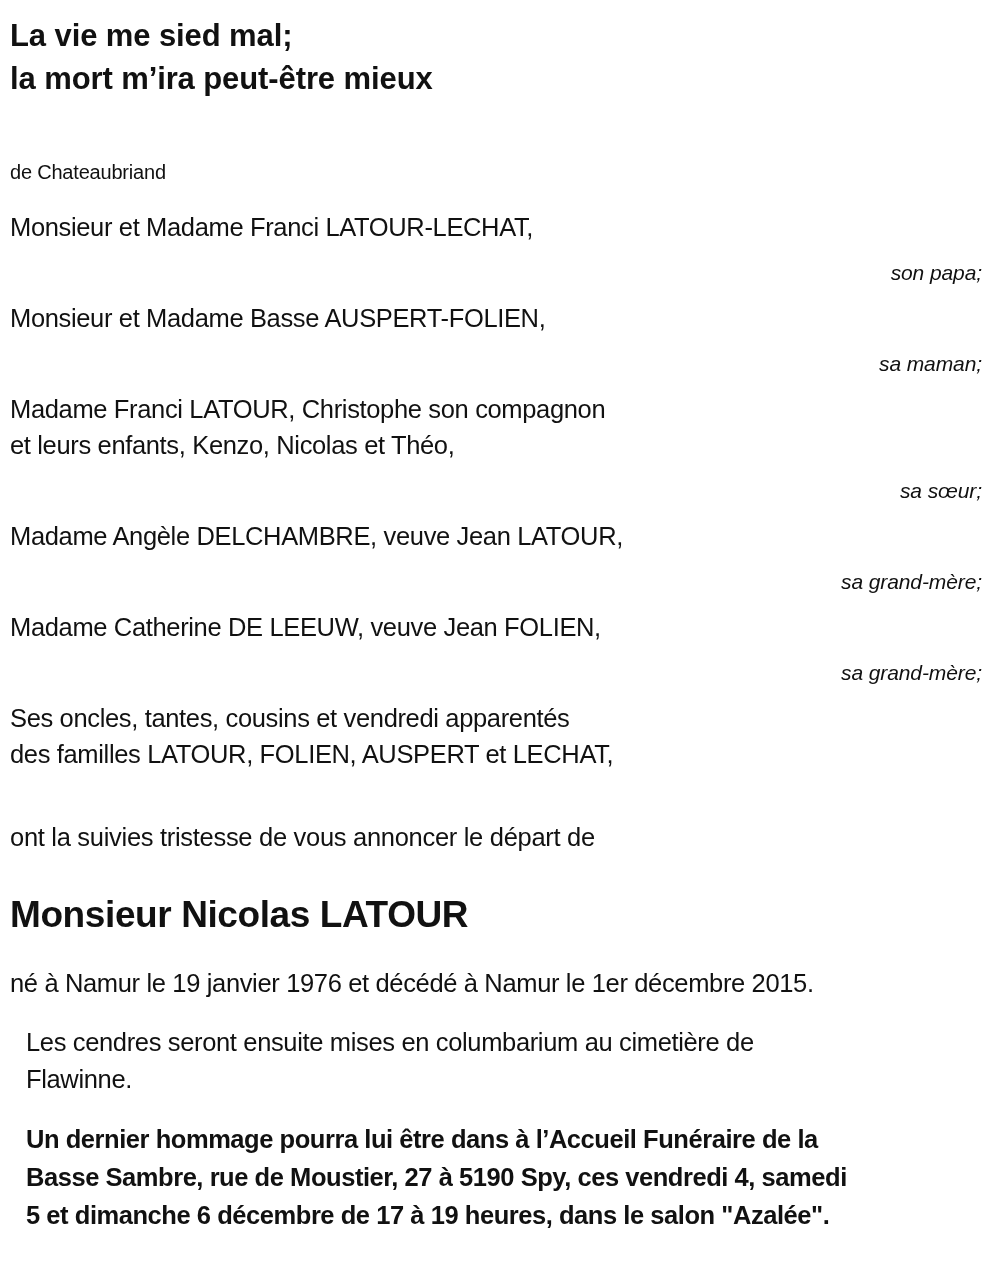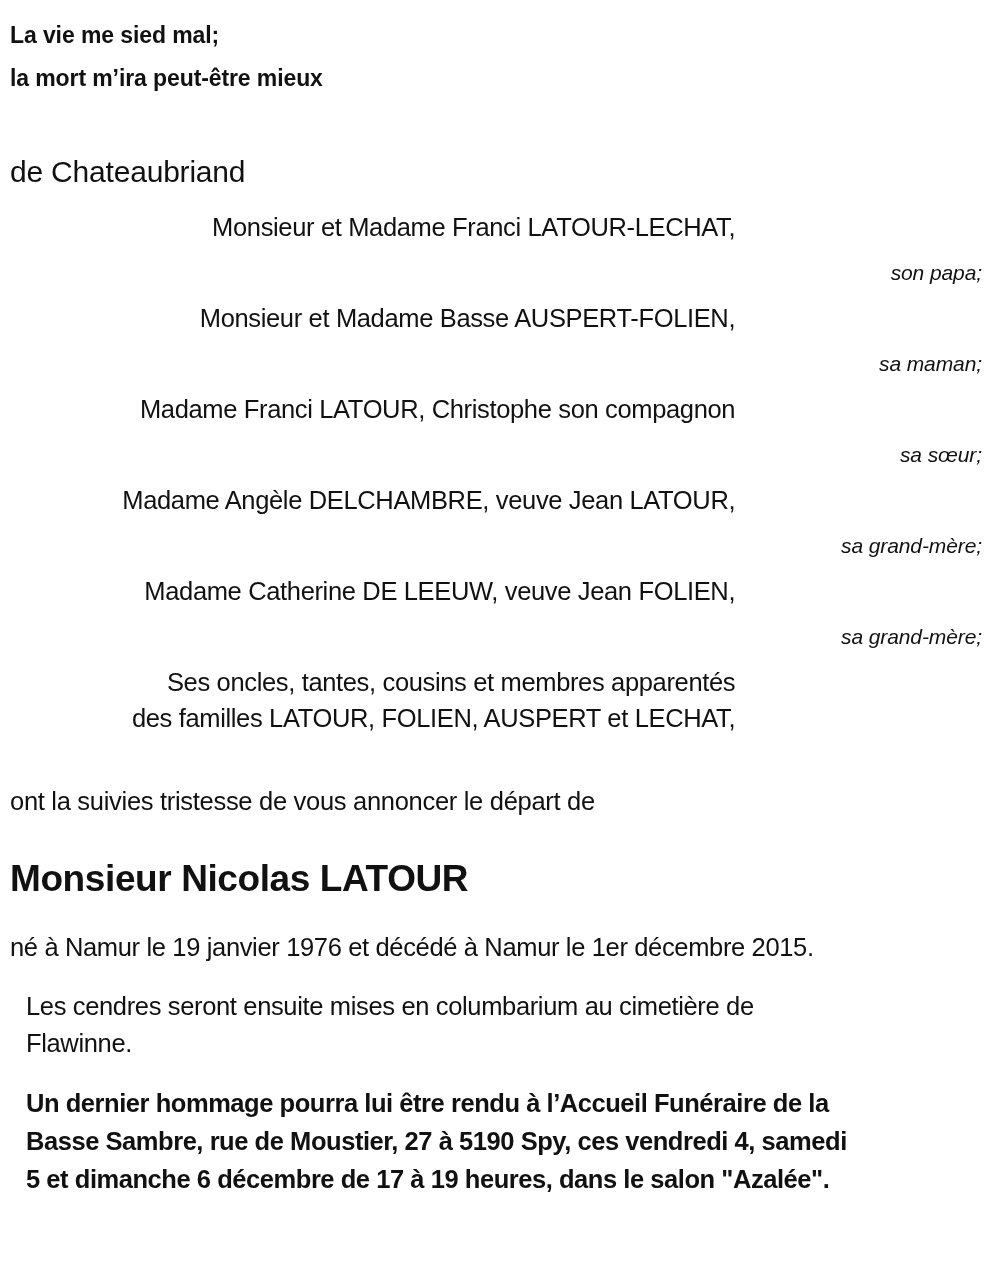--- a/index.html
+++ b/index.html
@@ -19,48 +19,48 @@
     width: 1000px;
     min-height: 1281px;
     box-sizing: border-box;
     padding: 14px 10px 10px 10px;
     position: relative;
   }
 
   
   .epigraph {
     font-weight: bold;
-    font-size: 23px;
+    font-size: 31px;
     line-height: 43px;
     letter-spacing: -0.1px;
   }
   .epigraph-line { white-space: pre; }
 
   .attribution {
-    font-size: 30px;
+    font-size: 20px;
     line-height: 34px;
     margin-top: 55px;
     letter-spacing: -0.2px;
   }
 
   
   .family {
     margin-top: 20px;
   }
   .family-entry {
     position: relative;
     margin-bottom: 13px;
   }
   .family-names {
     font-size: 25.5px;
     line-height: 36px;
     letter-spacing: -0.35px;
     width: 74%;
   }
-  .family-name-line { white-space: pre; text-align: right; }
+  .family-name-line { white-space: pre; }
   .relation {
     font-style: italic;
     font-size: 21px;
     line-height: 28px;
     text-align: right;
     letter-spacing: -0.1px;
     padding-right: 8px;
     margin-top: 14px;
   }
 
@@ -123,58 +123,59 @@
     <div class="family-entry">
       <div class="family-names">
         <div class="family-name-line">Monsieur et Madame Basse AUSPERT-FOLIEN,</div>
       </div>
       <div class="relation">sa maman;</div>
     </div>
 
     <div class="family-entry">
       <div class="family-names">
         <div class="family-name-line">Madame Franci LATOUR, Christophe son compagnon</div>
+        <div class="family-name-line">et leurs enfants, Kenzo, Nicolas et Théo,</div>
       </div>
       <div class="relation">sa sœur;</div>
     </div>
 
     <div class="family-entry">
       <div class="family-names">
         <div class="family-name-line">Madame Angèle DELCHAMBRE, veuve Jean LATOUR,</div>
       </div>
       <div class="relation">sa grand-mère;</div>
     </div>
 
     <div class="family-entry">
       <div class="family-names">
         <div class="family-name-line">Madame Catherine DE LEEUW, veuve Jean FOLIEN,</div>
       </div>
       <div class="relation">sa grand-mère;</div>
     </div>
 
     <div class="family-entry no-relation">
       <div class="family-names">
-        <div class="family-name-line">Ses oncles, tantes, cousins et membres apparentés</div>
+        <div class="family-name-line">Ses oncles, tantes, cousins et vendredi apparentés</div>
         <div class="family-name-line">des familles LATOUR, FOLIEN, AUSPERT et LECHAT,</div>
       </div>
     </div>
 
   </div>
 
   <div class="announce">ont la suivies tristesse de vous annoncer le départ de</div>
 
   <div class="deceased">Monsieur Nicolas LATOUR</div>
 
   <div class="para">né à Namur le 19 janvier 1976 et décédé à Namur le 1er décembre 2015.</div>
 
 
   <div class="para tight">
     <div class="para-line">Les cendres seront ensuite mises en columbarium au cimetière de</div>
     <div class="para-line">Flawinne.</div>
   </div>
 
   <div class="para tight bold">
-    <div class="para-line">Un dernier hommage pourra lui être rendu à l’Accueil Funéraire de la</div>
+    <div class="para-line">Un dernier hommage pourra lui être dans à l’Accueil Funéraire de la</div>
     <div class="para-line">Basse Sambre, rue de Moustier, 27 à 5190 Spy, ces vendredi 4, samedi</div>
     <div class="para-line">5 et dimanche 6 décembre de 17 à 19 heures, dans le salon "Azalée".</div>
   </div>
 
 </div>
 
 </body></html>

